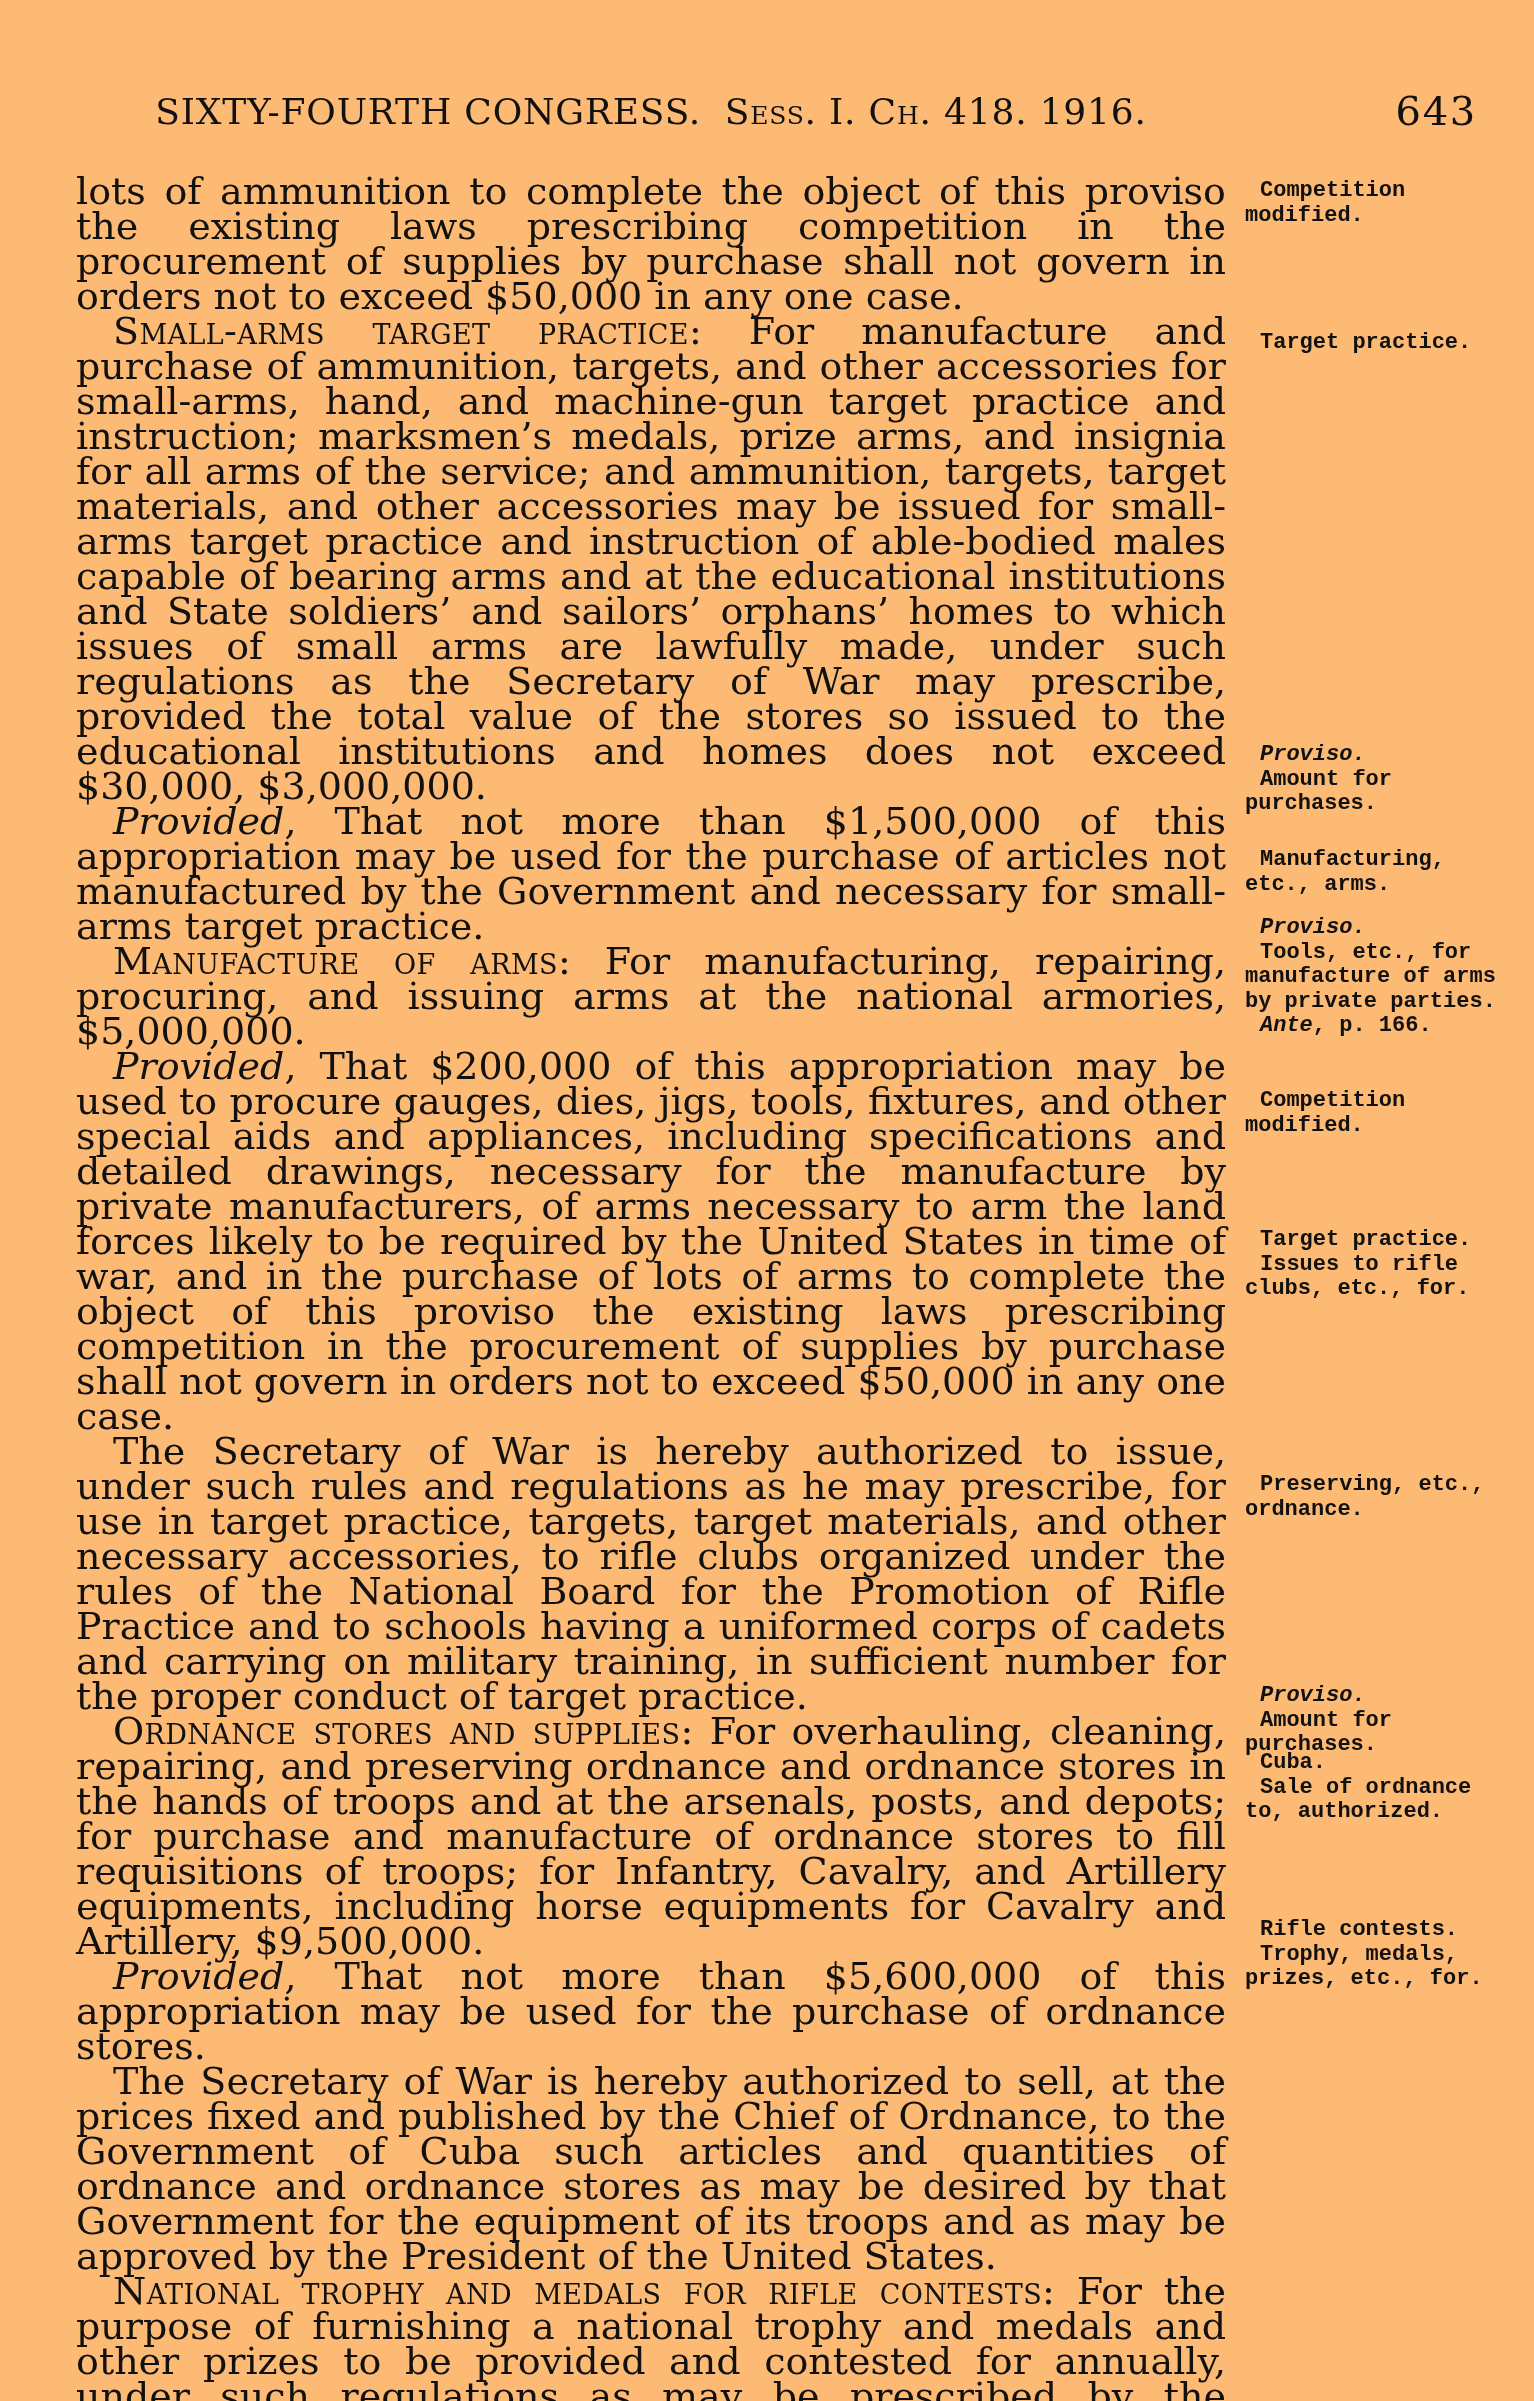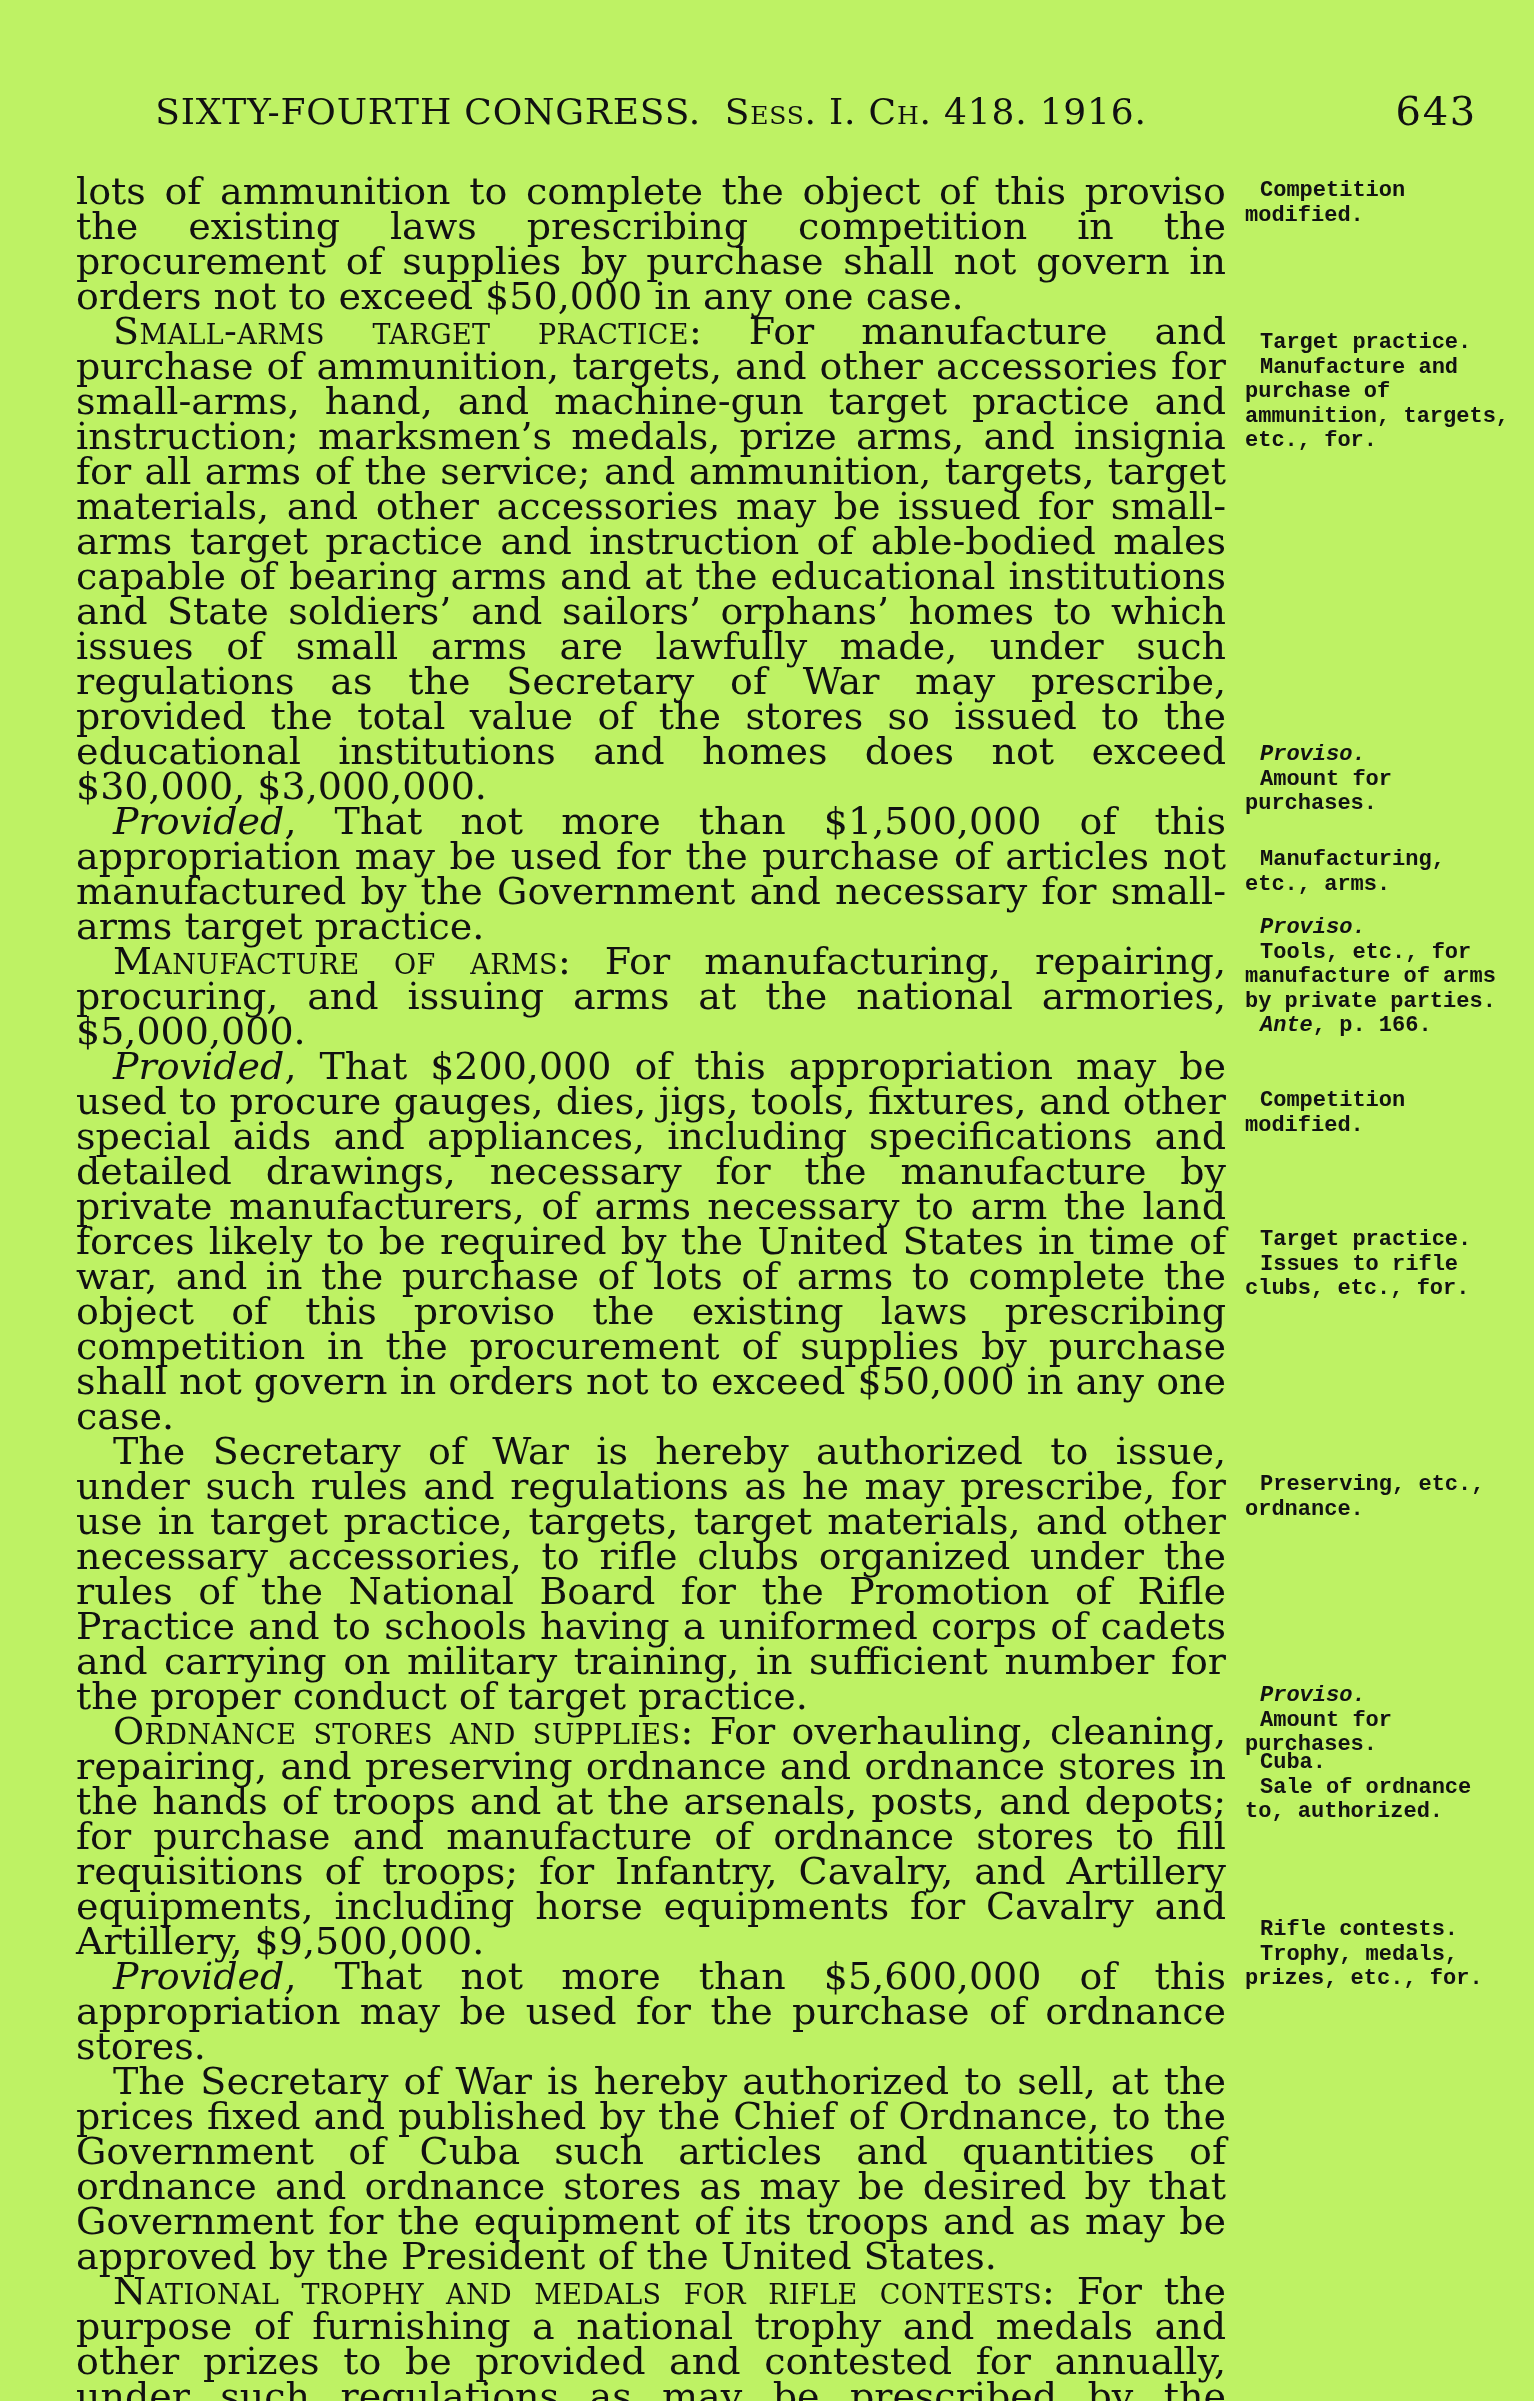--- a/index.html
+++ b/index.html
@@ -5,21 +5,21 @@
   html, body {
     margin: 0;
     padding: 0;
     background: #e8e8e4;
   }
   .page {
     position: relative;
     width: 1535px;
     height: 2401px;
     margin: 0 auto;
-    background: #bef264;
+    background: #fdba74;
     color: #111111;
     font-family: "DejaVu Serif", "Liberation Serif", serif;
     overflow: hidden;
   }
 
   
   .running-head {
     position: absolute;
     top: 91px;
     left: 76px;
@@ -127,21 +127,20 @@
   </main>
 
   <aside class="notes">
 
     <div class="note" style="top:179px">
       <div class="note-line">Competition modified.</div>
     </div>
 
     <div class="note" style="top:331px">
       <div class="note-line">Target practice.</div>
-      <div class="note-line">Manufacture and purchase of ammunition, targets, etc., for.</div>
     </div>
 
     <div class="note" style="top:743px">
       <div class="note-line italic">Proviso.</div>
       <div class="note-line">Amount for purchases.</div>
     </div>
 
     <div class="note" style="top:848px">
       <div class="note-line">Manufacturing, etc., arms.</div>
     </div>

